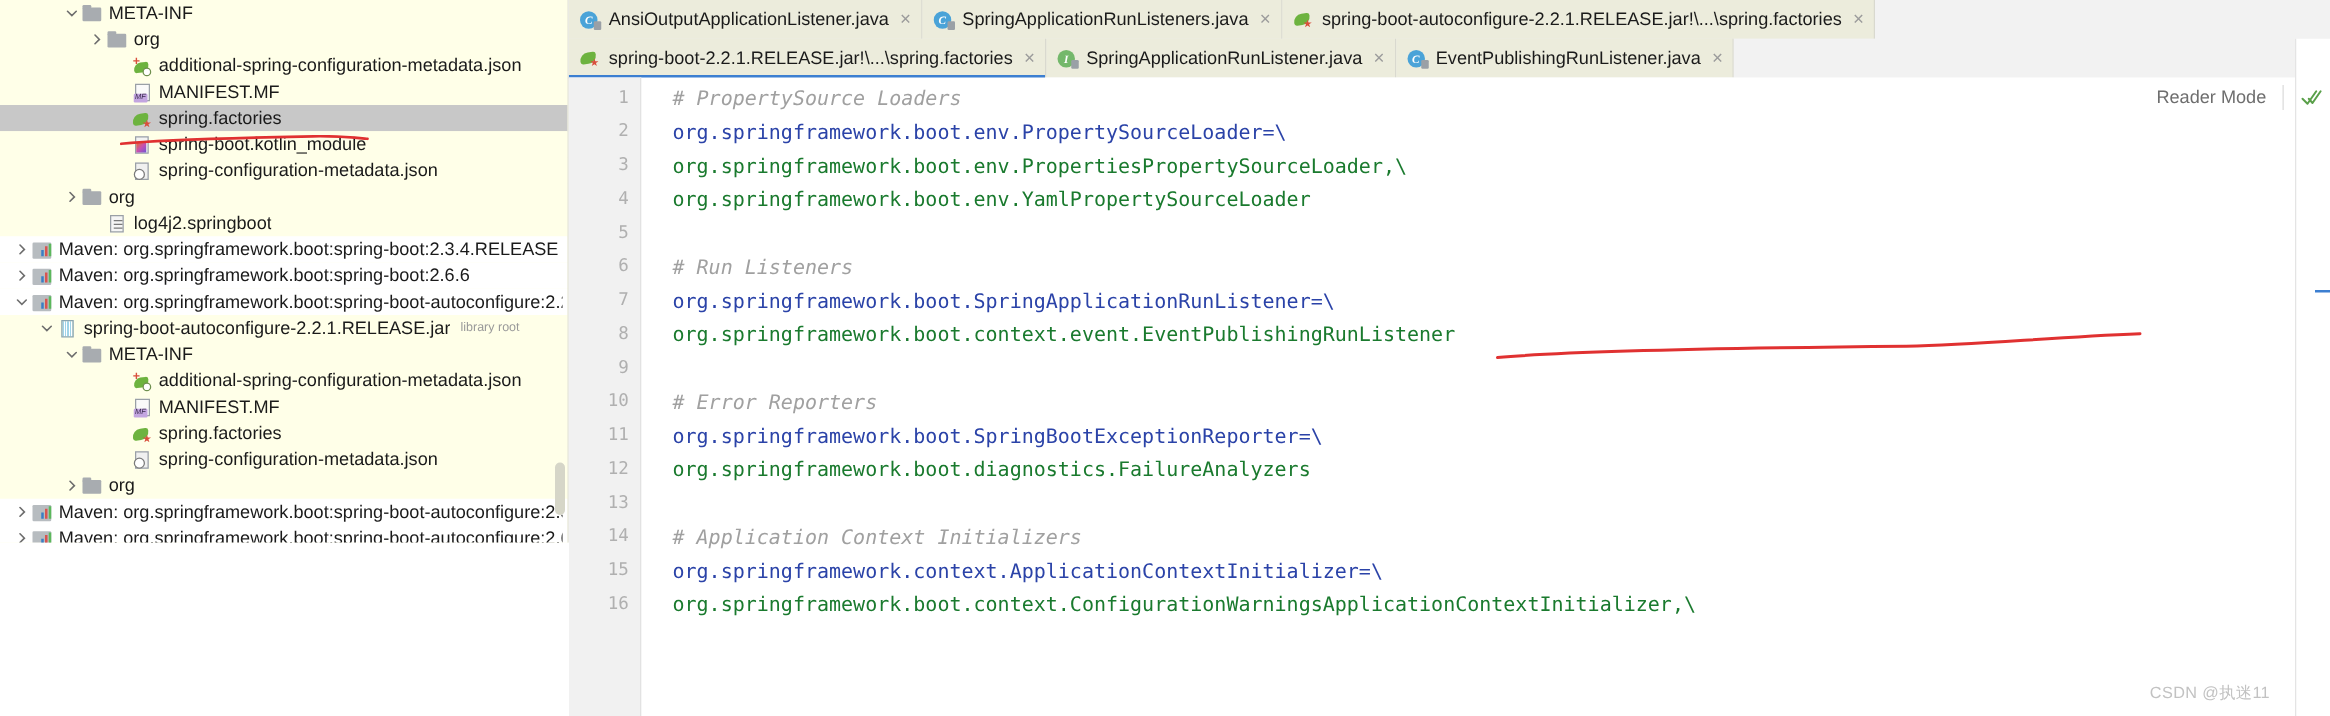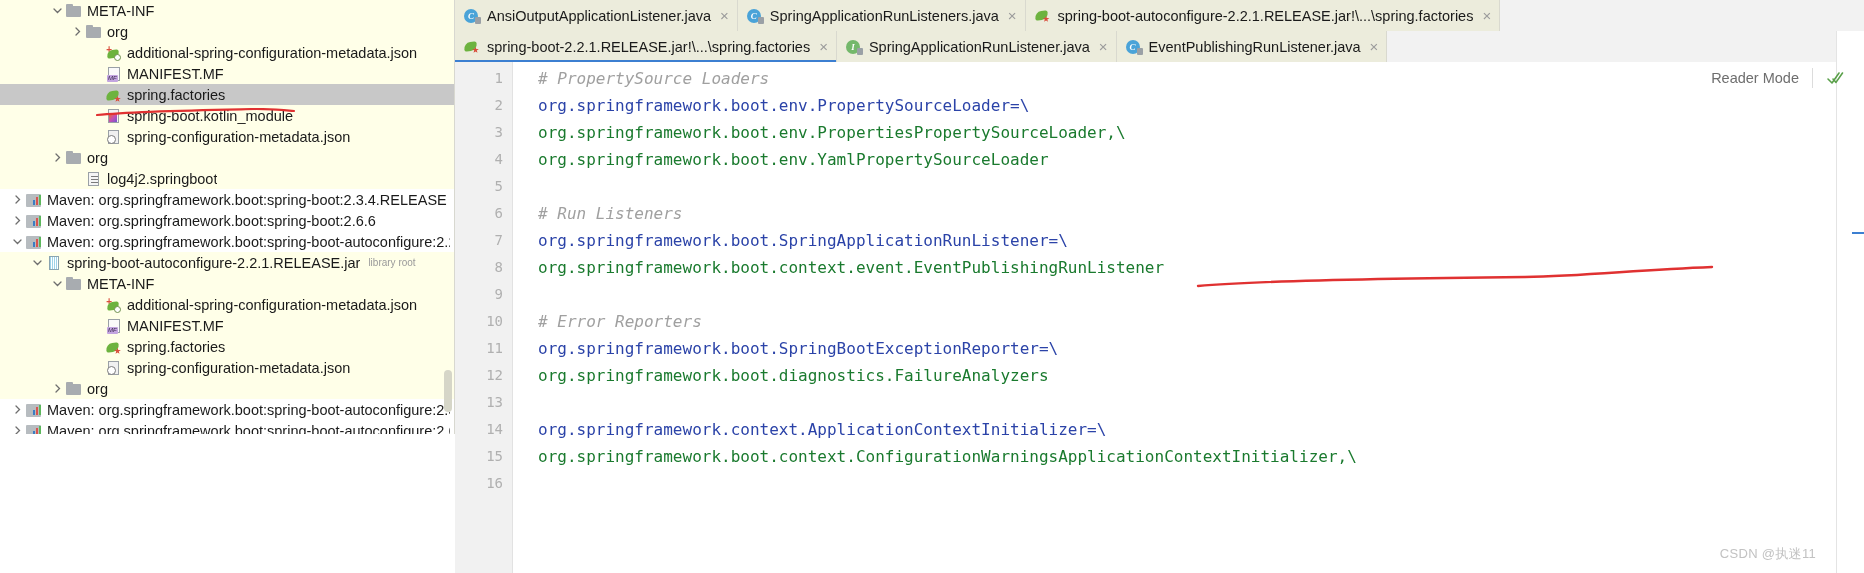--- a/index.html
+++ b/index.html
@@ -271,21 +271,21 @@
   .key  { color: #2b43a8; }
   .val  { color: #1a7a2e; }
 
   
   #reader-strip {
     position: absolute;
     right: 0; top: 62px;
     height: 32px;
     display: flex;
     align-items: center;
-    padding-right: 20px;
+    padding-right: 6px;
     background: transparent;
     z-index: 6;
   }
   #reader-label {
     font-size: 14.5px;
     color: #6e6e6e;
     margin-right: 13px;
   }
   #reader-divider {
     width: 1px; height: 20px; background: #dcdcdc; margin-right: 13px;
@@ -696,20 +696,21 @@
           <div class="cline"><span class="val">org.springframework.boot.env.YamlPropertySourceLoader</span></div>
           <div class="cline"><span class="val"></span></div>
           <div class="cline"><span class="cm"># Run Listeners</span></div>
           <div class="cline"><span class="key">org.springframework.boot.SpringApplicationRunListener=\</span></div>
           <div class="cline"><span class="val">org.springframework.boot.context.event.EventPublishingRunListener</span></div>
           <div class="cline"><span class="val"></span></div>
           <div class="cline"><span class="cm"># Error Reporters</span></div>
           <div class="cline"><span class="key">org.springframework.boot.SpringBootExceptionReporter=\</span></div>
           <div class="cline"><span class="val">org.springframework.boot.diagnostics.FailureAnalyzers</span></div>
           <div class="cline"><span class="val"></span></div>
+          <div class="cline"><span class="cm"># Application Context Initializers</span></div>
           <div class="cline"><span class="key">org.springframework.context.ApplicationContextInitializer=\</span></div>
           <div class="cline"><span class="val">org.springframework.boot.context.ConfigurationWarningsApplicationContextInitializer,\</span></div>
         </div>
     </div>
 
     <div id="right-gutter"></div>
     <div id="right-marker"></div>
 
     <div id="reader-strip">
       <span id="reader-label">Reader Mode</span>

